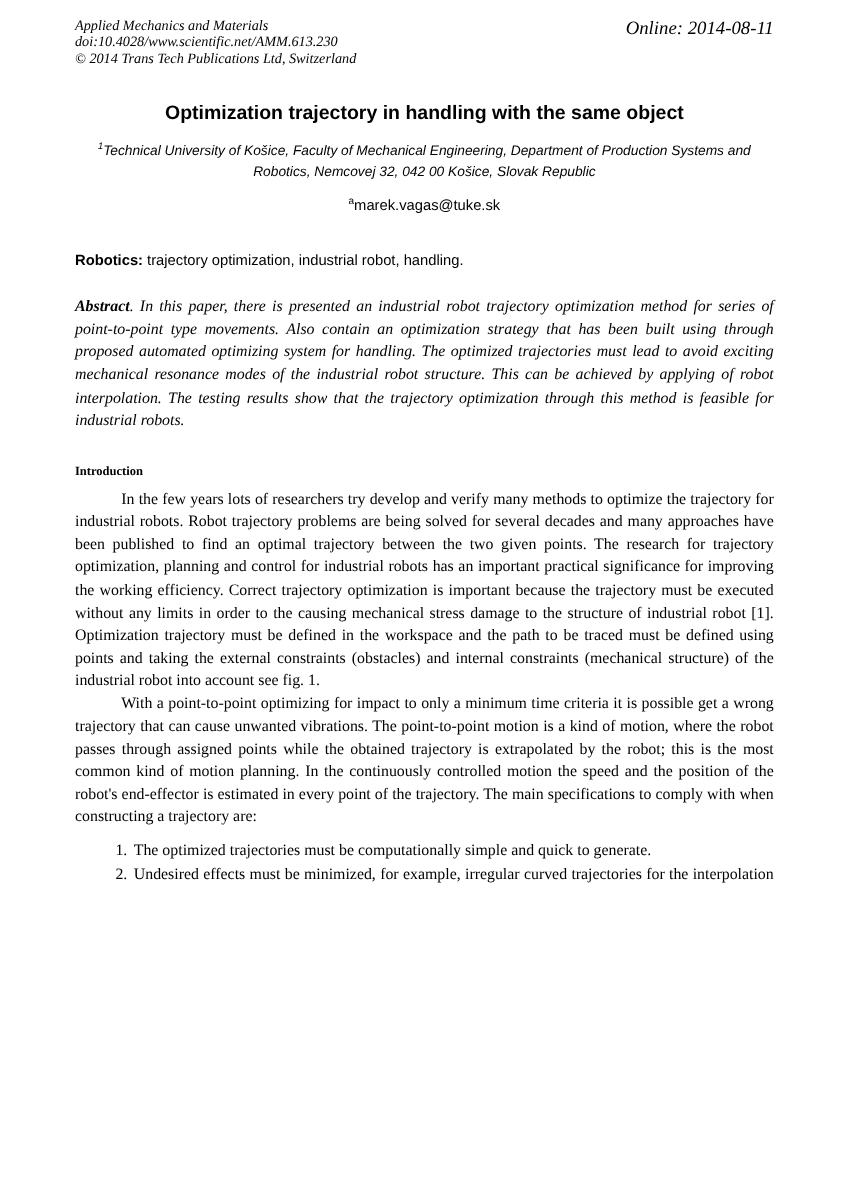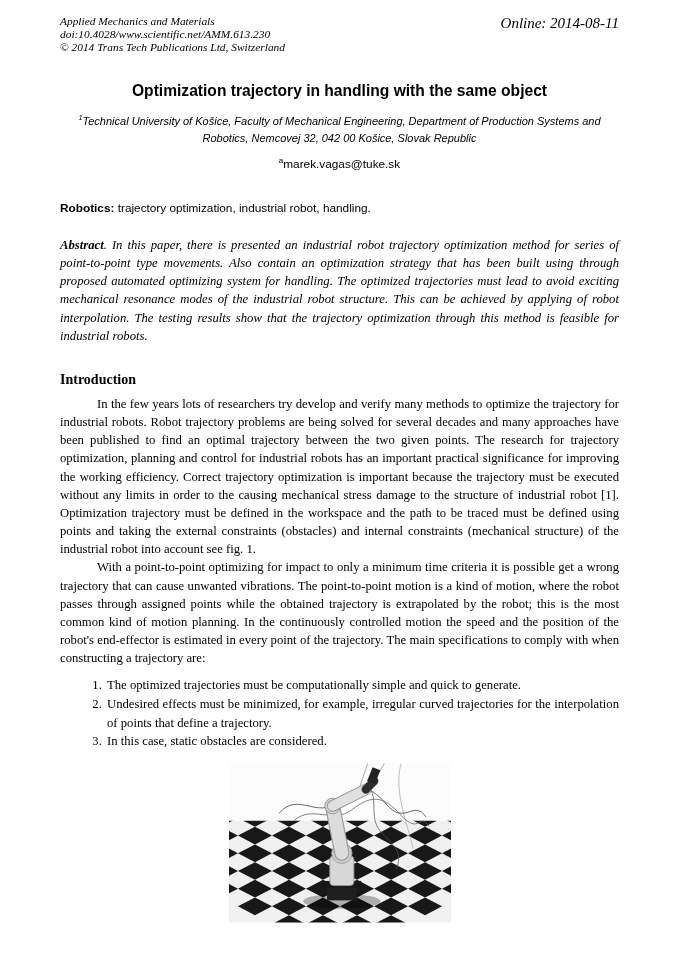--- a/index.html
+++ b/index.html
@@ -3,21 +3,21 @@
 <meta charset="utf-8">
 <style>
   * { box-sizing: border-box; }
   html, body { margin: 0; padding: 0; }
   body {
     width: 678px; height: 959px;
     background: #ffffff;
     color: #000;
     font-family: "Liberation Serif", serif;
   }
-  .page { width: 678px; height: 959px; padding: 15px 59px 0 60px; overflow: hidden; }
+  .page { width: 678px; height: 708px; padding: 15px 59px 0 60px; overflow: hidden; }
 
   
   .header-row { display: flex; justify-content: space-between; align-items: flex-start; }
   .header-left { font-style: italic; font-size: 11.4px; line-height: 1.14; }
   .header-right { font-style: italic; font-size: 15px; white-space: nowrap; }
 
   
   .title {
     font-family: "Liberation Sans", sans-serif;
     font-weight: bold; font-size: 15.6px;
@@ -44,21 +44,21 @@
     font-size: 11.8px; margin-top: 30px;
   }
   .keywords .kw-label { font-weight: bold; }
   .abstract {
     font-size: 12.7px; line-height: 1.43;
     text-align: justify; margin: 21px 0 0 0; font-style: italic;
   }
   .abstract .ab-label { font-weight: bold; }
 
   
-  .section-heading { font-weight: bold; font-size: 14px; margin: 27px 0 4px 0; }
+  .section-heading { font-weight: bold; font-size: 10px; margin: 27px 0 4px 0; }
   .body-para {
     font-size: 12.7px; line-height: 1.43; text-align: justify;
     text-indent: 37px; margin: 7px 0 0 0;
   }
   .body-para.no-gap { margin-top: 0; }
   ol.spec-list {
     margin: 9px 0 0 28px; padding-left: 17px;
     font-size: 12.7px; line-height: 1.47; text-align: justify;
   }
   ol.spec-list li { padding-left: 2px; }

